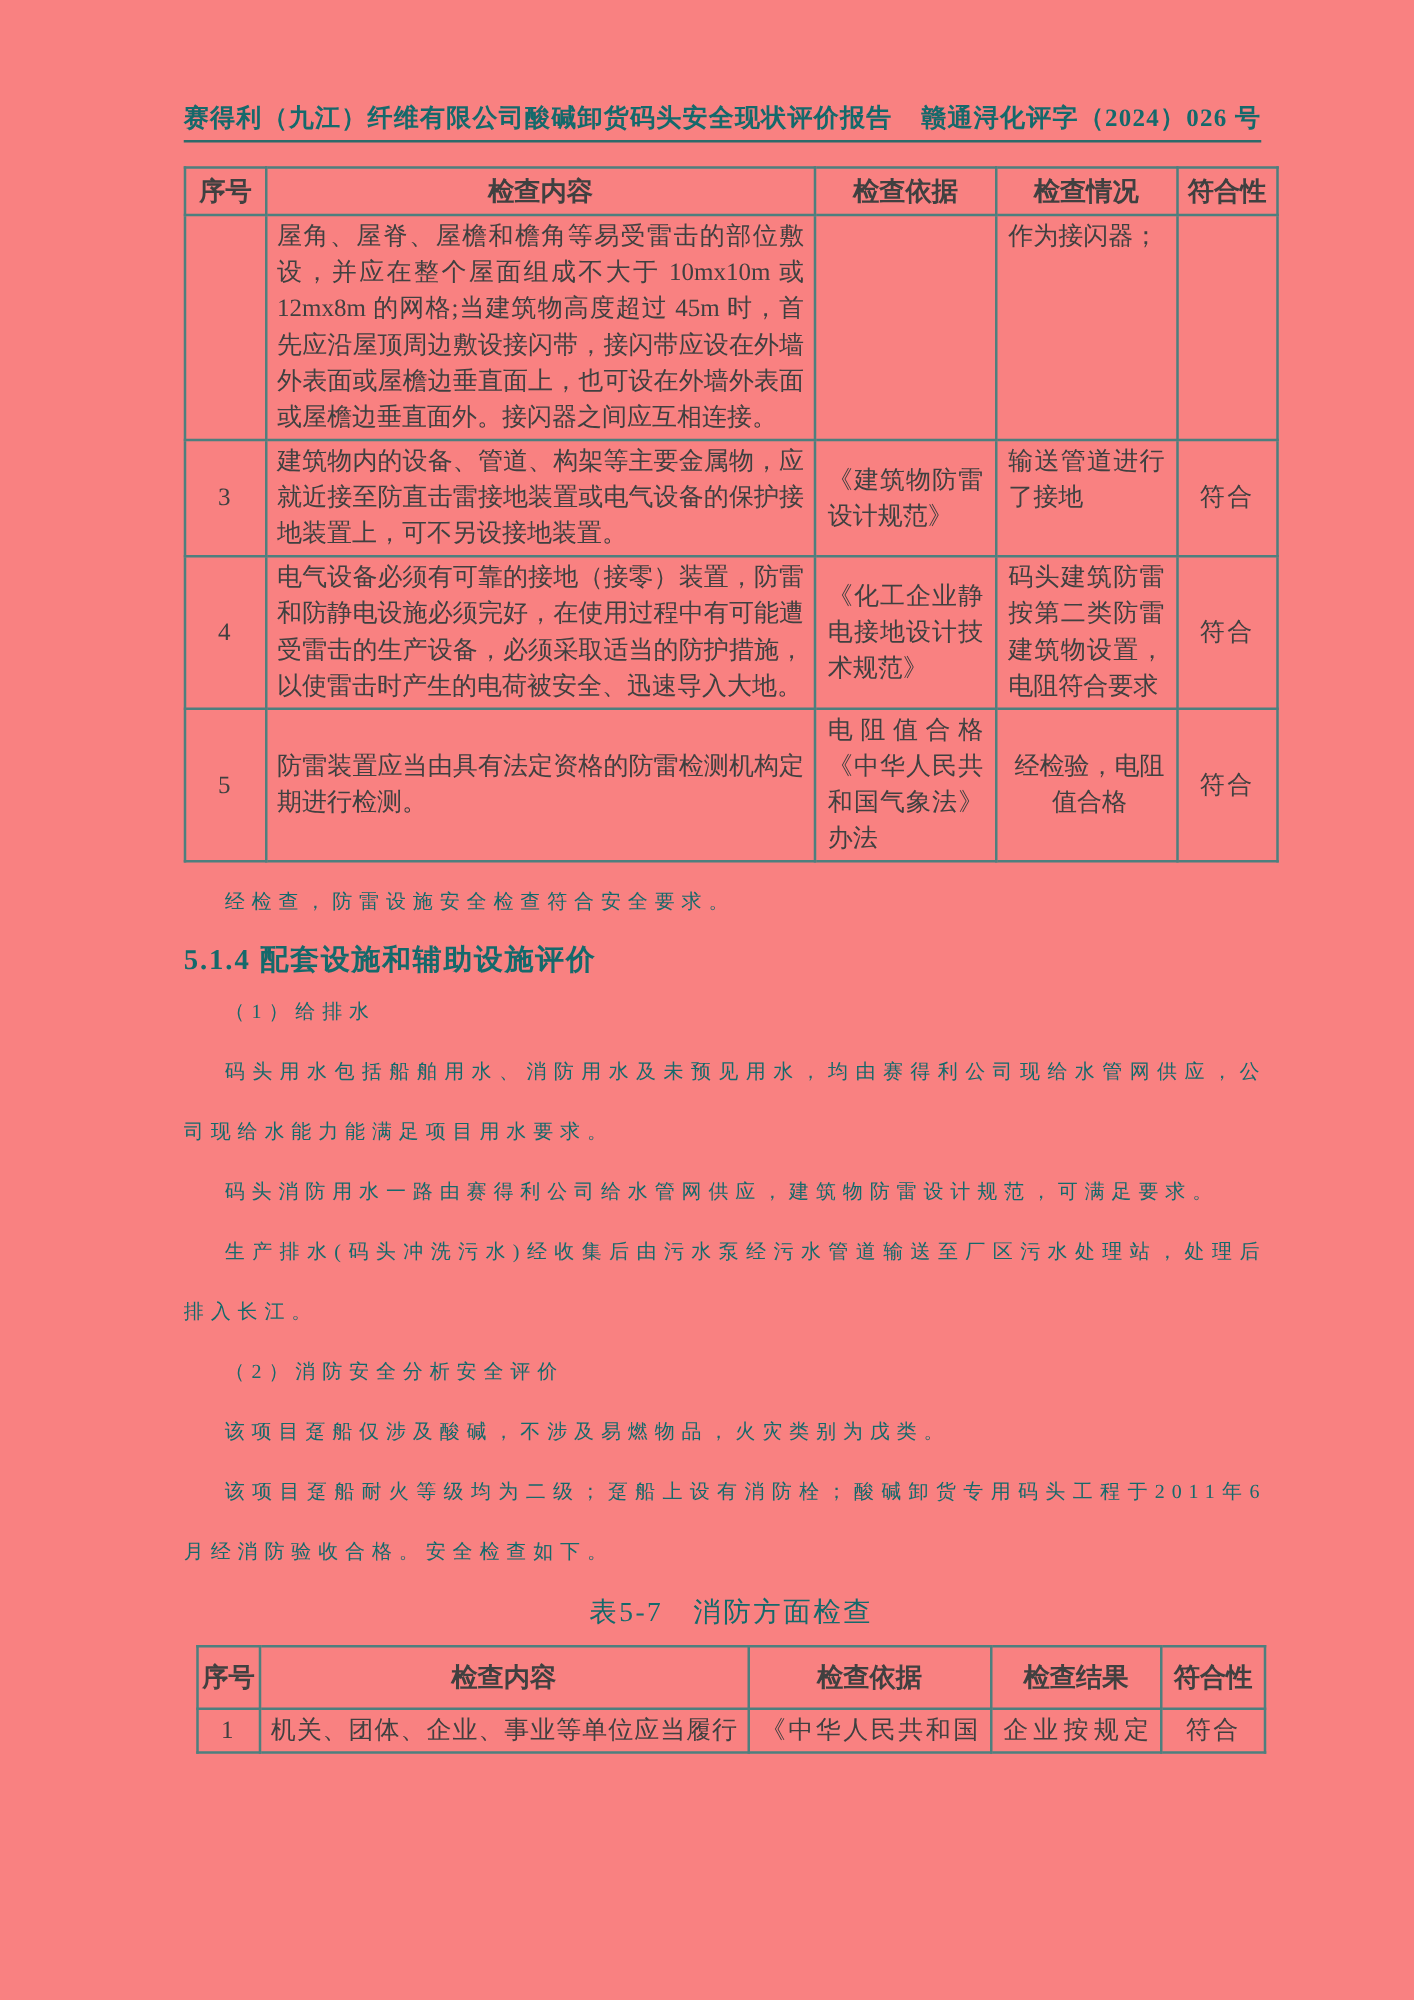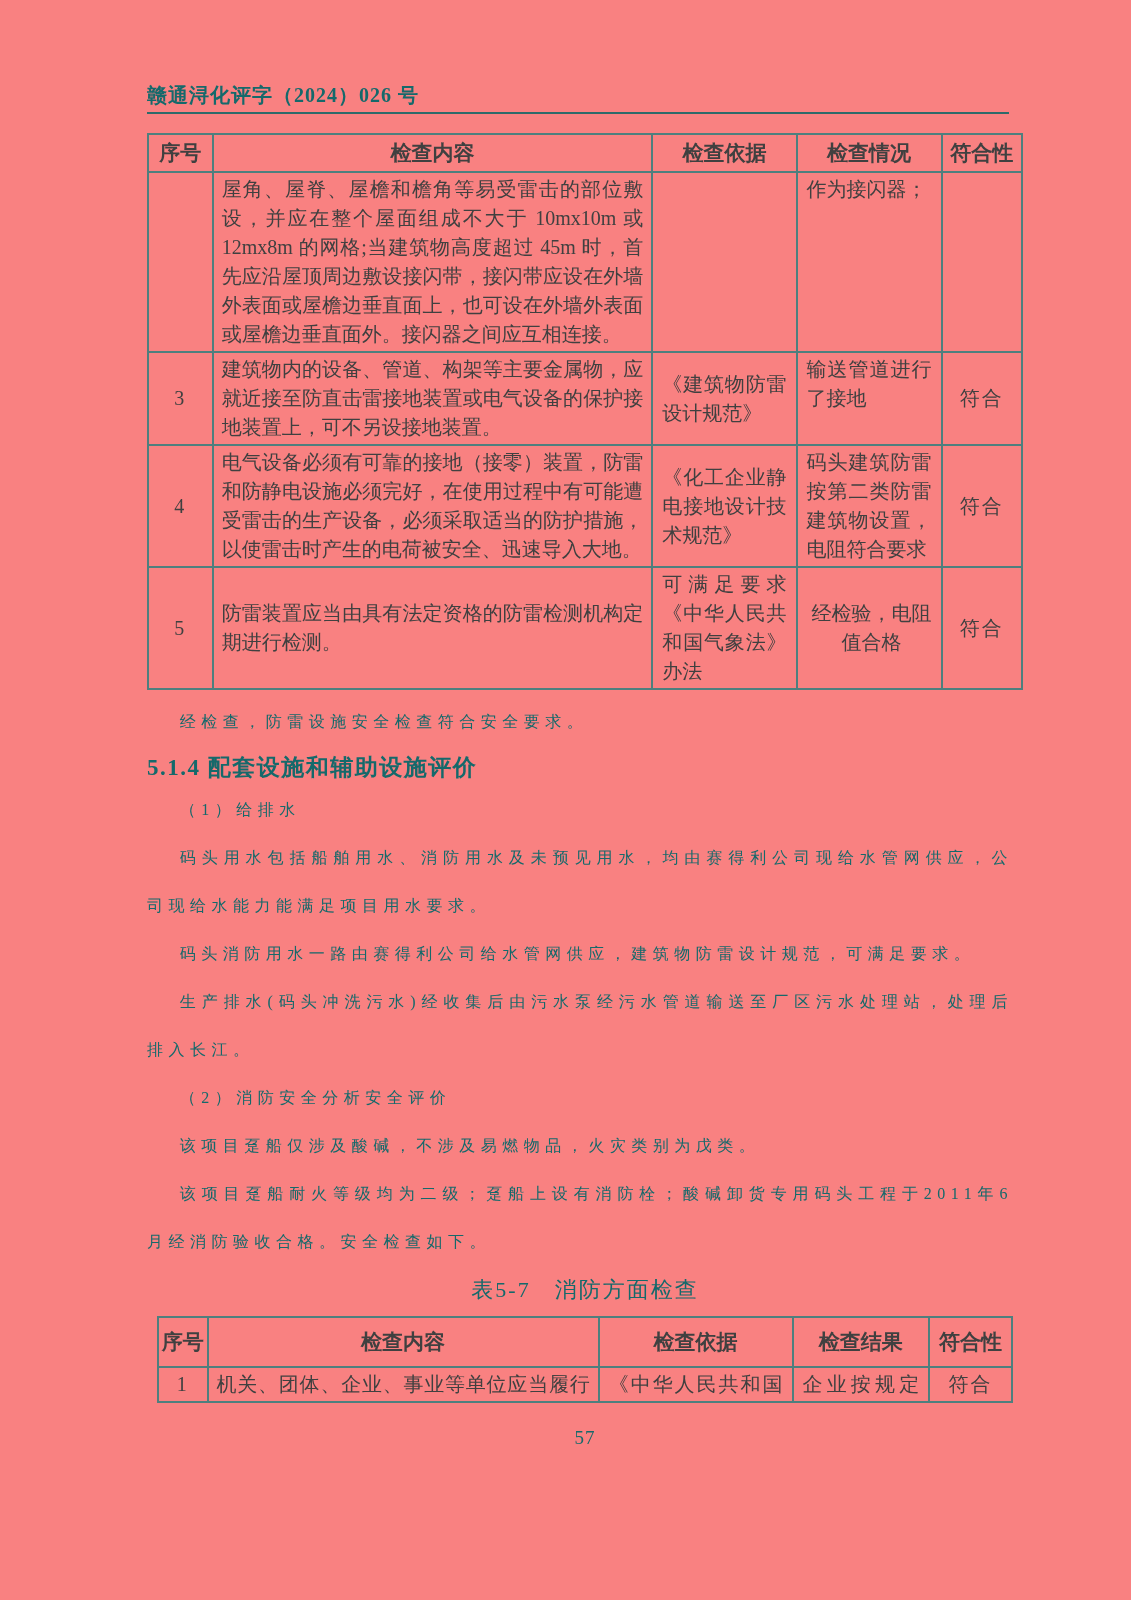--- a/index.html
+++ b/index.html
@@ -61,20 +61,21 @@
     font-size:19px;line-height:26px;margin-top:22px;
     letter-spacing:1px;
   }
 </style>
 </head>
 <body>
 
 <div class="content">
 
   <div class="page-header">
+    <span>赛得利（九江）纤维有限公司酸碱卸货码头安全现状评价报告</span>
     <span>赣通浔化评字（2024）026 号</span>
   </div>
 
   <table id="t1">
     <colgroup>
       <col style="width:7.4%">
         <col style="width:50.3%">
         <col style="width:16.5%">
         <col style="width:16.6%">
         <col style="width:9.2%">
@@ -106,21 +107,21 @@
       <tr style="height:120px">
         <td class="c-no">4</td>
         <td class="c-content">电气设备必须有可靠的接地（接零）装置，防雷和防静电设施必须完好，在使用过程中有可能遭受雷击的生产设备，必须采取适当的防护措施，以使雷击时产生的电荷被安全、迅速导入大地。</td>
         <td class="c-basis">《化工企业静电接地设计技术规范》</td>
         <td class="c-sit">码头建筑防雷按第二类防雷建筑物设置，电阻符合要求</td>
         <td class="c-conf">符合</td>
       </tr>
       <tr style="height:114px">
         <td class="c-no">5</td>
         <td class="c-content">防雷装置应当由具有法定资格的防雷检测机构定期进行检测。</td>
-        <td class="c-basis">可满足要求《中华人民共和国气象法》办法</td>
+        <td class="c-basis">电阻值合格《中华人民共和国气象法》办法</td>
         <td class="c-sit ta-c">经检验，电阻值合格</td>
         <td class="c-conf">符合</td>
       </tr>
     </tbody>
   </table>
 
   <p class="note">经检查，防雷设施安全检查符合安全要求。</p>
 
   <div class="section-heading">5.1.4 配套设施和辅助设施评价</div>
 
@@ -155,15 +156,14 @@
       <tr>
         <td class="c-no">1</td>
         <td class="c-content spread">机关、团体、企业、事业等单位应当履行</td>
         <td class="c-basis spread">《中华人民共和国</td>
         <td class="c-sit spread">企业按规定</td>
         <td class="c-conf">符合</td>
       </tr>
     </tbody>
   </table>
 
-  <div class="page-number">57</div>
 
 </div>
 
 </body></html>

